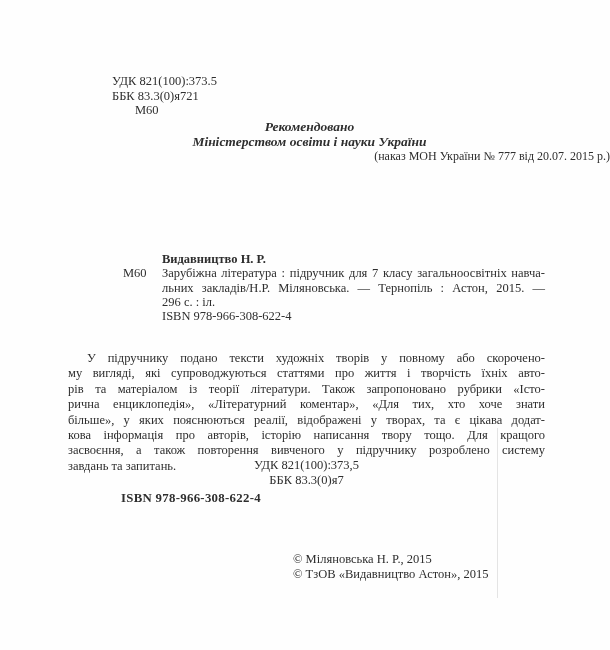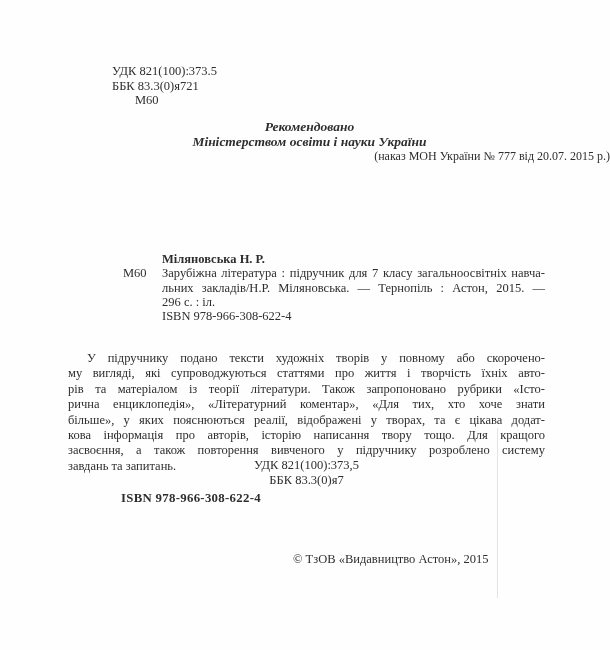--- a/index.html
+++ b/index.html
@@ -14,21 +14,21 @@
     width: 610px;
     height: 650px;
     background: #fefefe;
     overflow: hidden;
   }
 
   
   .top-codes {
     position: absolute;
     left: 112px;
-    top: 64px;
+    top: 74px;
   }
   .top-codes .code-line { font-size: 12.5px; line-height: 14.6px; }
   .top-codes .m-code { padding-left: 23px; }
 
   
   .recommendation {
     position: absolute;
     left: 0;
     top: 119px;
     width: 610px;
@@ -134,21 +134,21 @@
 
   <div class="recommendation">
     <div class="rec-title">Рекомендовано</div>
     <div class="rec-ministry">Міністерством освіти і науки України</div>
     <div class="rec-order">(наказ МОН України № 777 від 20.07. 2015 р.)</div>
   </div>
 
   <div class="cip">
     <div class="cip-margin-code">М60</div>
     <div class="cip-body">
-      <div class="cip-author">Міляновська Н. Р.</div>
+      <div class="cip-author">Видавництво Н. Р.</div>
       <div class="jline">Зарубіжна література : підручник для 7 класу загальноосвітніх навча-</div>
       <div class="jline">льних закладів/Н.Р. Міляновська. — Тернопіль : Астон, 2015. —</div>
       <div>296 с. : іл.</div>
       <div>ISBN 978-966-308-622-4</div>
     </div>
   </div>
 
   <div class="annotation">
     <div class="jline indent">У підручнику подано тексти художніх творів у повному або скорочено-</div>
     <div class="jline">му вигляді, які супроводжуються статтями про життя і творчість їхніх авто-</div>
@@ -161,18 +161,19 @@
   </div>
 
   <div class="bottom-codes">
     <div>УДК 821(100):373,5</div>
     <div>ББК 83.3(0)я7</div>
   </div>
 
   <div class="isbn-bottom">ISBN 978-966-308-622-4</div>
 
   <div class="copyright">
+    <div>© Міляновська Н. Р., 2015</div>
     <div>© ТзОВ «Видавництво Астон», 2015</div>
   </div>
 
   <div class="scan-artifact"></div>
 
 </div>
 
 </body></html>

